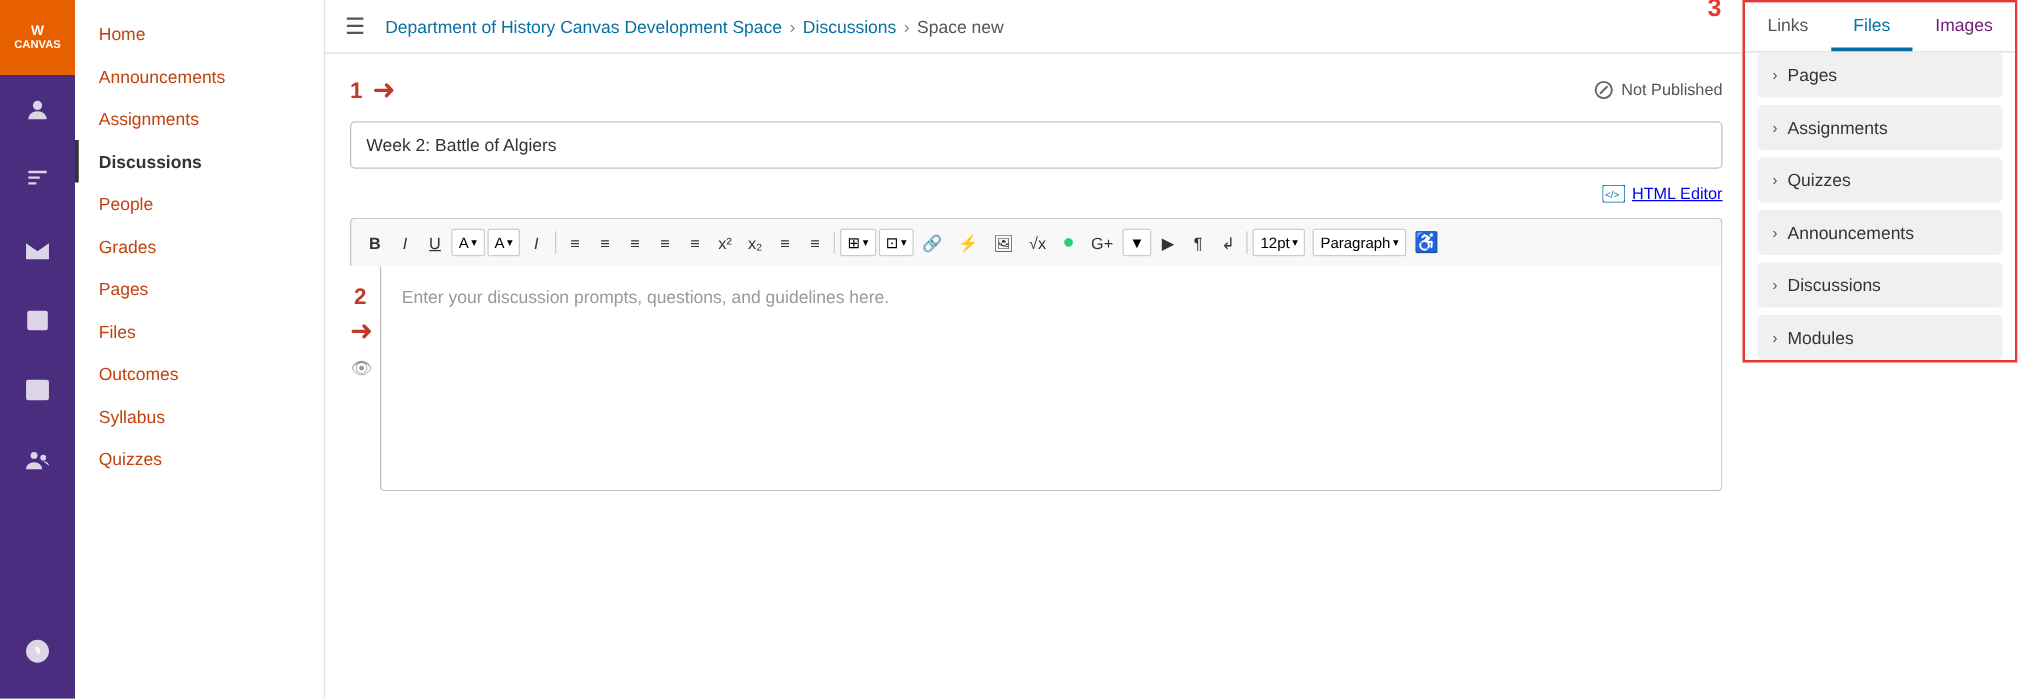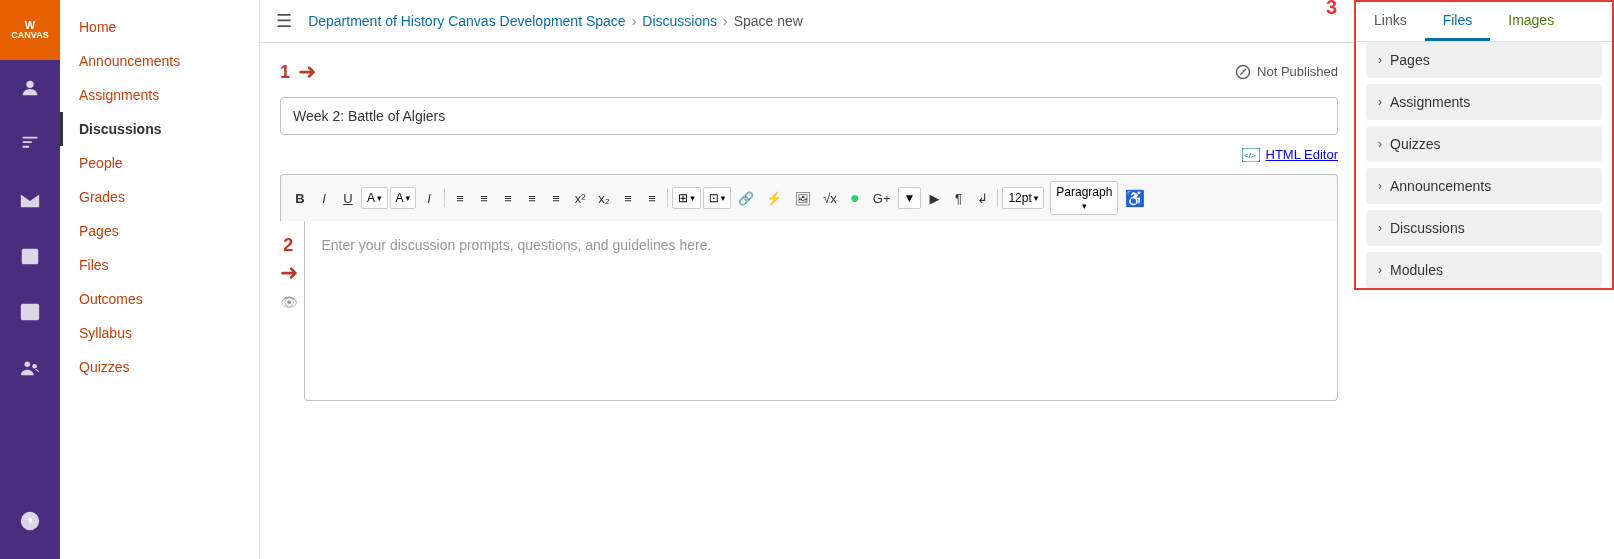--- a/index.html
+++ b/index.html
@@ -188,21 +188,21 @@
     }
 
     
     .red-arrow {
       color: #c0392b;
       font-size: 22px;
     }
 
     
     .right-panel {
-      width: 260px;
+      width: 220px;
       border: 2px solid #e53935;
       flex-shrink: 0;
       display: flex;
       flex-direction: column;
       overflow: hidden;
     }
     .panel-tabs {
       display: flex;
       border-bottom: 1px solid #ddd;
       background: #fff;
@@ -423,21 +423,21 @@
             <span>▼</span>
           </div>
         <button class="toolbar-btn">▶</button>
         <button class="toolbar-btn">¶</button>
         <button class="toolbar-btn">↲</button>
         <div class="toolbar-sep"></div>
         <div class="toolbar-dropdown">
           <span>12pt</span>
           <span style="font-size:9px;">▾</span>
         </div>
-        <div class="toolbar-dropdown" style="margin-left:4px;flex-direction:column;">
+        <div class="toolbar-dropdown" style="margin-left:4px;">
           <span>Paragraph</span>
           <span style="font-size:9px;">▾</span>
         </div>
         <button class="toolbar-btn" style="font-size:16px;">♿</button>
       </div>
 
       <div style="display:flex;align-items:flex-start;gap:6px;">
         <div style="display:flex;flex-direction:column;align-items:center;gap:4px;padding-top:14px;">
           <span class="left-number">2</span>
           <span class="red-arrow">➜</span>
@@ -451,21 +451,21 @@
   </div>
 </div>
 
 <div style="position:relative;">
   <span style="position:absolute;top:-4px;left:-28px;color:#e53935;font-weight:bold;font-size:20px;z-index:10;">3</span>
   <div class="right-panel">
 
     <div class="panel-tabs">
       <div class="panel-tab" style="color: rgb(85, 85, 85); border-bottom: 3px solid transparent;">Links</div>
       <div class="panel-tab active" style="color:#0770a3;border-bottom:3px solid #0770a3;">Files</div>
-      <div class="panel-tab" style="color: #4d7c0f; border-bottom: 3px solid transparent;">Images</div>
+      <div class="panel-tab" style="color: #701a75; border-bottom: 3px solid transparent;">Images</div>
     </div>
 
 
     <div class="panel-links-list">
       <div class="panel-link-item">
         <span class="chevron-right">›</span>
         <span>Pages</span>
       </div>
       <div class="panel-link-item">
         <span class="chevron-right">›</span>

